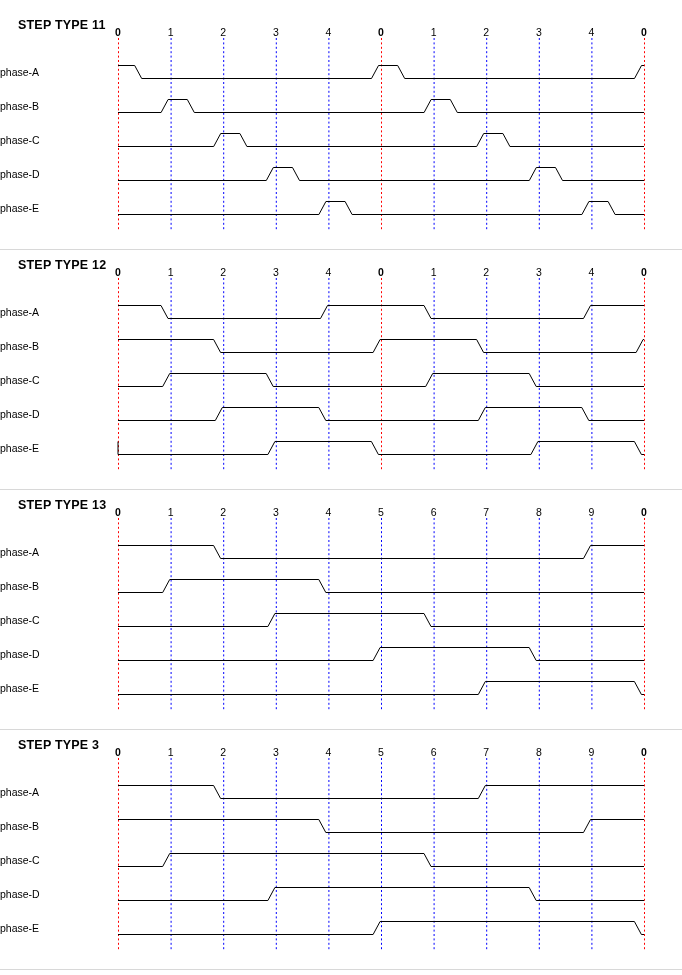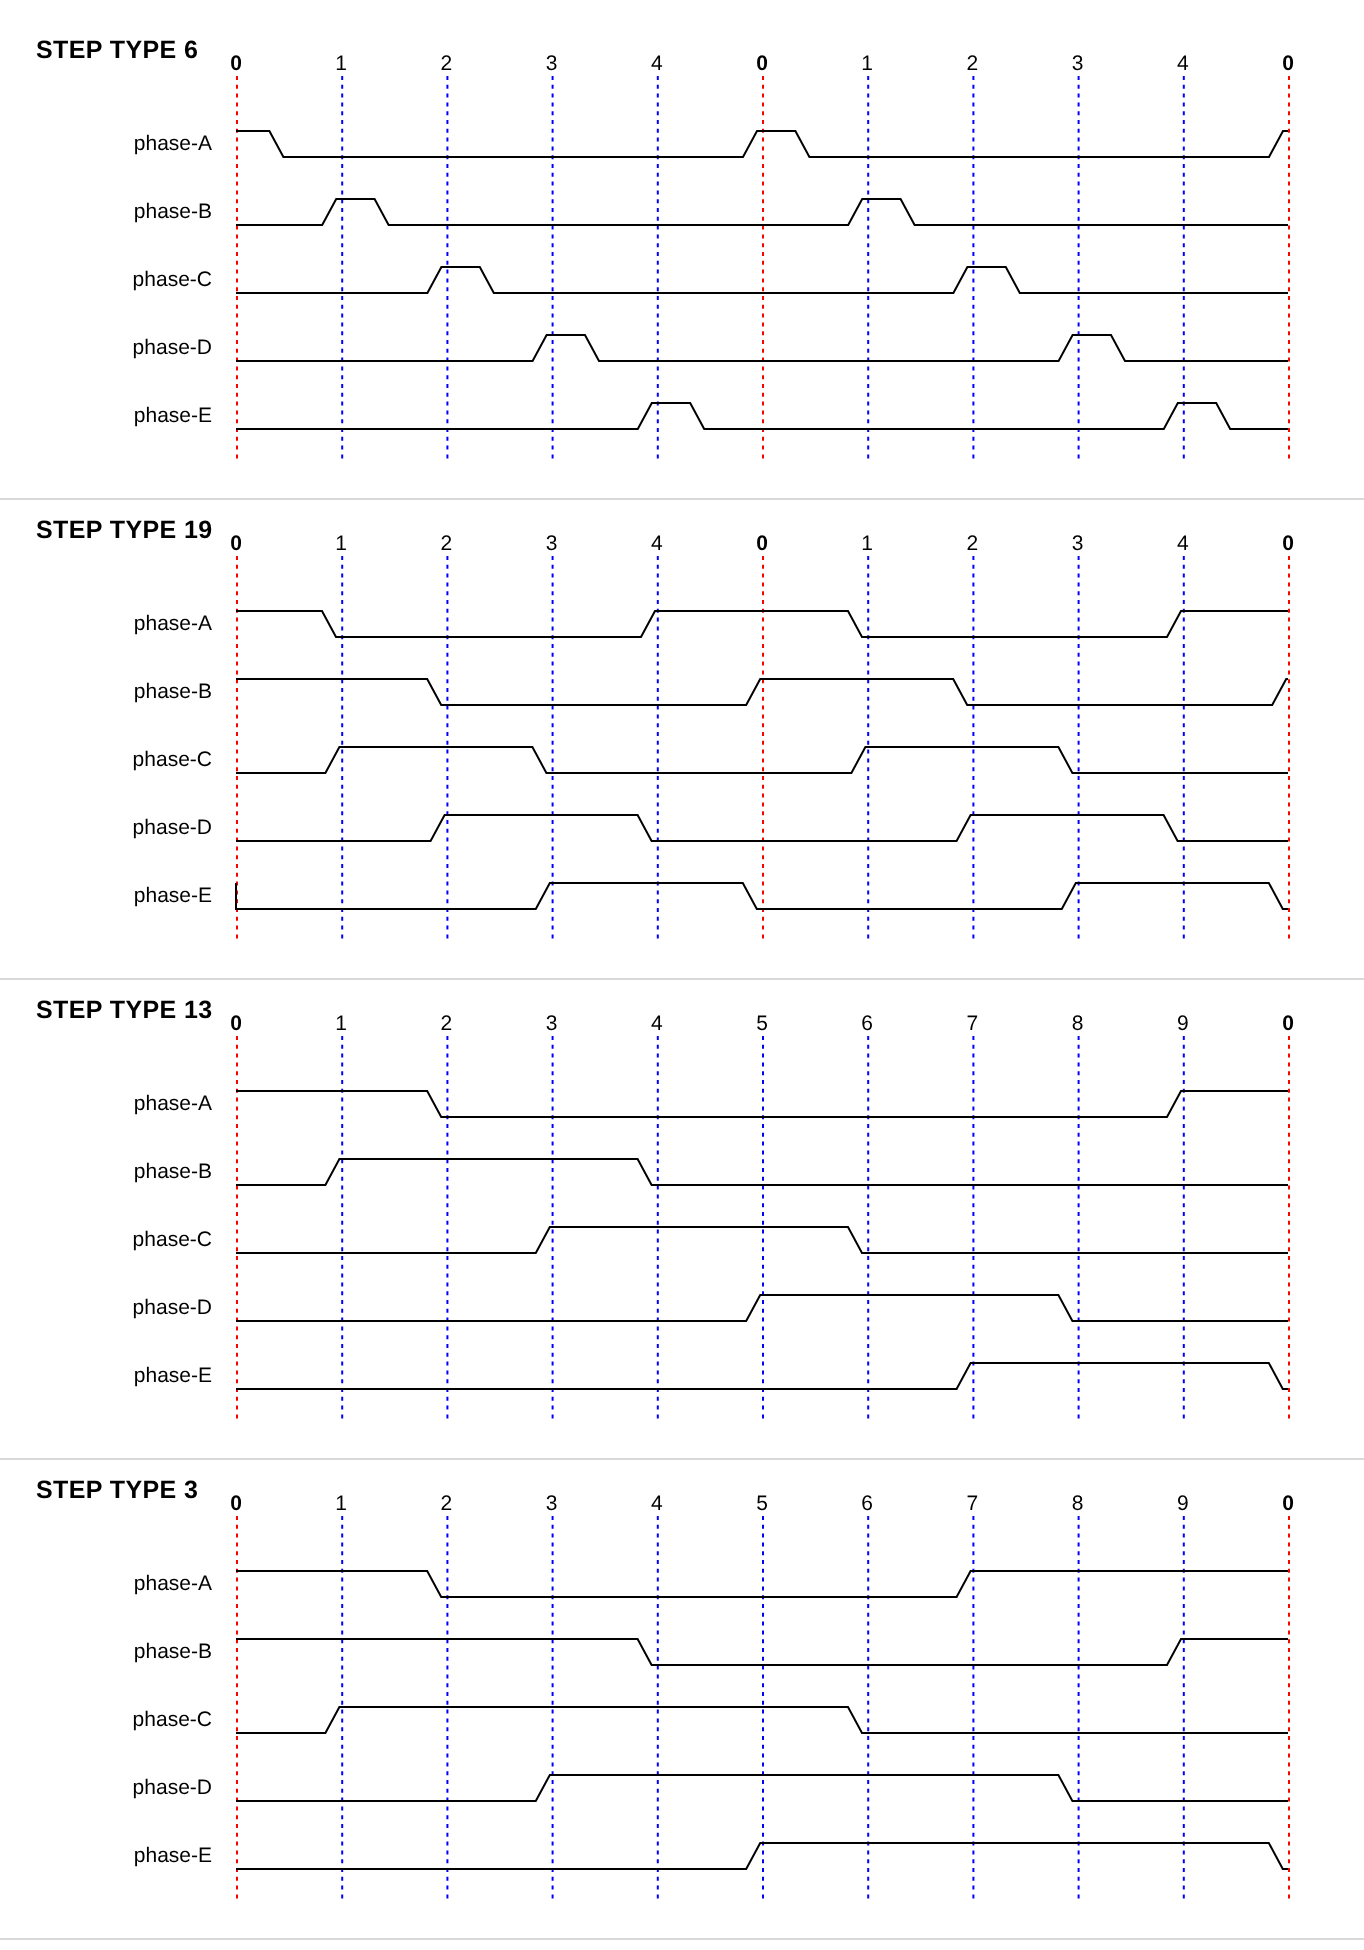--- a/index.html
+++ b/index.html
@@ -43,21 +43,20 @@
     transform: translateX(-50%);
     white-space: nowrap;
   }
   .tick-label.bold {
     font-weight: bold;
   }
   .row-label {
     position: absolute;
     font-size: 10.5px;
     color: #000000;
-    text-align: right;
     transform: translateY(-50%);
     white-space: nowrap;
   }
   .svg-wave {
     position: absolute;
     left: 0;
     top: 0;
   }
   .divider {
     position: absolute;
@@ -66,21 +65,21 @@
     height: 1px;
     background: #d8d8d8;
   }
 </style>
 </head>
 <body>
 
 <div class="page">
   <div id="blocks-root">
       <div class="block" style="position: absolute; left: 0px; top: 18px; height: 230px;">
-        <div class="block-title">STEP TYPE 6</div>
+        <div class="block-title">STEP TYPE 11</div>
         <div class="tick-label bold" style="left: 118px; top: 8px;">0</div>
         <div class="tick-label" style="left: 170.6px; top: 8px;">1</div>
         <div class="tick-label" style="left: 223.2px; top: 8px;">2</div>
         <div class="tick-label" style="left: 275.8px; top: 8px;">3</div>
         <div class="tick-label" style="left: 328.4px; top: 8px;">4</div>
         <div class="tick-label bold" style="left: 381px; top: 8px;">0</div>
         <div class="tick-label" style="left: 433.6px; top: 8px;">1</div>
         <div class="tick-label" style="left: 486.2px; top: 8px;">2</div>
         <div class="tick-label" style="left: 538.8px; top: 8px;">3</div>
         <div class="tick-label" style="left: 591.4px; top: 8px;">4</div>
@@ -103,21 +102,21 @@
           <line x1="591.9000000000001" x2="591.9000000000001" y1="20" y2="213" stroke="#0000ff" stroke-width="1" stroke-dasharray="2,2.4"></line>
           <line x1="644.5" x2="644.5" y1="20" y2="213" stroke="#ff0000" stroke-width="1" stroke-dasharray="2,2.4"></line>
           <polyline points="118.0,47.5 134.7,47.5 141.7,60.5 371.5,60.5 378.5,47.5 397.7,47.5 404.7,60.5 634.5,60.5 641.5,47.5 644.0,47.5" fill="none" stroke="#000000" stroke-width="1"></polyline>
           <polyline points="118.0,94.5 161.1,94.5 168.1,81.5 187.3,81.5 194.3,94.5 424.1,94.5 431.1,81.5 450.3,81.5 457.3,94.5 644.0,94.5" fill="none" stroke="#000000" stroke-width="1"></polyline>
           <polyline points="118.0,128.5 213.7,128.5 220.7,115.5 239.9,115.5 246.9,128.5 476.7,128.5 483.7,115.5 502.9,115.5 509.9,128.5 644.0,128.5" fill="none" stroke="#000000" stroke-width="1"></polyline>
           <polyline points="118.0,162.5 266.3,162.5 273.3,149.5 292.5,149.5 299.5,162.5 529.3,162.5 536.3,149.5 555.5,149.5 562.5,162.5 644.0,162.5" fill="none" stroke="#000000" stroke-width="1"></polyline>
           <polyline points="118.0,196.5 318.9,196.5 325.9,183.5 345.1,183.5 352.1,196.5 581.9,196.5 588.9,183.5 608.1,183.5 615.1,196.5 644.0,196.5" fill="none" stroke="#000000" stroke-width="1"></polyline>
         </svg>
       </div>
       <div class="block" style="position: absolute; left: 0px; top: 258px; height: 230px;">
-        <div class="block-title">STEP TYPE 19</div>
+        <div class="block-title">STEP TYPE 12</div>
         <div class="tick-label bold" style="left: 118px; top: 8px;">0</div>
         <div class="tick-label" style="left: 170.6px; top: 8px;">1</div>
         <div class="tick-label" style="left: 223.2px; top: 8px;">2</div>
         <div class="tick-label" style="left: 275.8px; top: 8px;">3</div>
         <div class="tick-label" style="left: 328.4px; top: 8px;">4</div>
         <div class="tick-label bold" style="left: 381px; top: 8px;">0</div>
         <div class="tick-label" style="left: 433.6px; top: 8px;">1</div>
         <div class="tick-label" style="left: 486.2px; top: 8px;">2</div>
         <div class="tick-label" style="left: 538.8px; top: 8px;">3</div>
         <div class="tick-label" style="left: 591.4px; top: 8px;">4</div>

